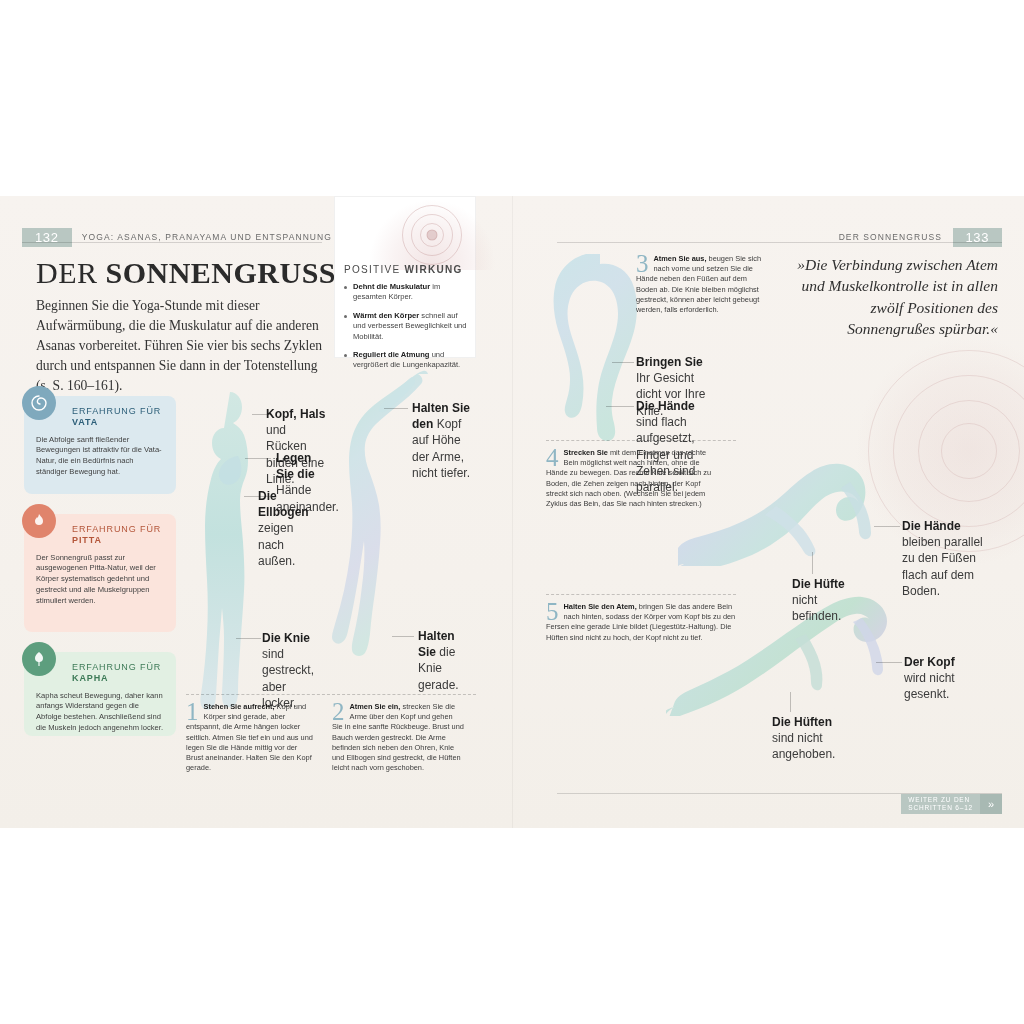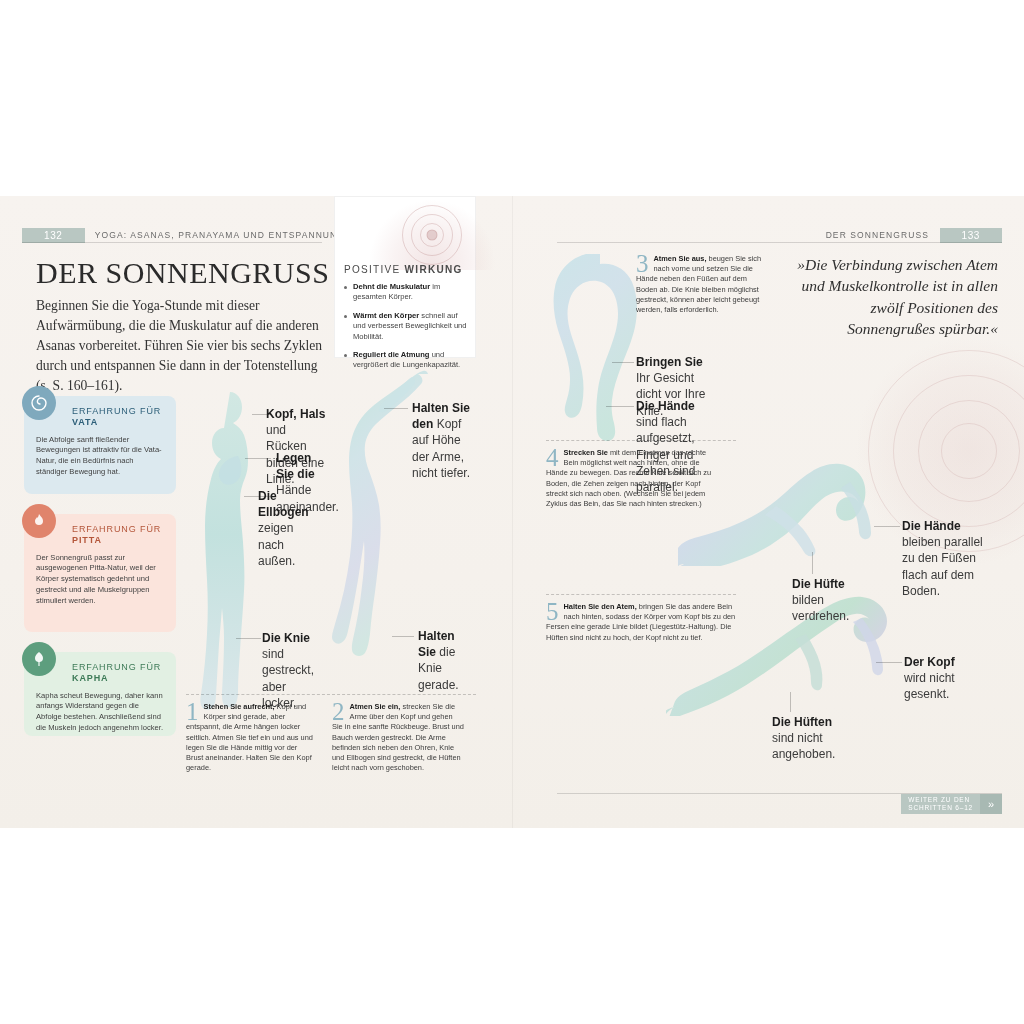--- a/index.html
+++ b/index.html
@@ -36,38 +36,38 @@
     background:radial-gradient(circle, rgba(208,164,164,0.16) 0%, rgba(208,164,164,0.08) 45%, rgba(208,164,164,0) 70%);
   }
   .corner-mandala .ring{position:absolute;left:50%;top:50%;transform:translate(-50%,-50%);border:1px solid rgba(195,150,150,0.25);border-radius:50%;}
 
   
   .run-head{
     position:absolute;top:32px;font-size:8.5px;letter-spacing:1.1px;color:#6a6a6a;
     text-transform:uppercase;
   }
   .folio{
-    display:inline-block;background:#b9c7c2;color:#ffffff;font-size:10px;
-    padding:2px 22px;letter-spacing:.6px;margin-right:7px;vertical-align:middle;
+    display:inline-block;background:#b9c7c2;color:#ffffff;font-size:13px;
+    padding:2px 13px;letter-spacing:.6px;margin-right:7px;vertical-align:middle;
   }
   .folio.right{margin-right:0;margin-left:7px;}
   .run-left{left:22px;}
   .run-right{right:22px;}
   .rule{
     position:absolute;height:1px;background:rgba(0,0,0,0.14);top:46px;
   }
   .rule-left{left:22px;width:300px;}
   .rule-right{right:22px;width:445px;}
 
   h1.title{
     position:absolute;left:36px;top:60px;margin:0;
     font-family:"Liberation Serif", serif;
     font-size:30px;font-weight:400;color:#2b2b2b;letter-spacing:.5px;
   }
-  h1.title b{font-weight:400;text-align:center;}
+  h1.title b{font-weight:700;text-align:center;}
   .intro{
     position:absolute;left:36px;top:100px;width:292px;margin:0;
     font-family:"Liberation Serif", serif;
     font-size:13.6px;line-height:1.47;color:#333;
   }
 
   
   .pw-box{
     position:absolute;left:334px;top:0px;width:140px;height:160px;
     background:#ffffff;border:1px solid rgba(0,0,0,0.06);
@@ -332,21 +332,21 @@
   <div class="callout" style="left:636px;top:202px;width:80px;"><b>Die Hände</b><span> sind flach aufgesetzt, Finger und Zehen sind parallel.</span></div>
   <div class="leader h" style="left:606px;top:210px;width:28px;"></div>
 
   <div class="dashed" style="left:546px;top:244px;width:190px;"></div>
 
   <div class="step" style="left:546px;top:252px;width:175px;">
     <span class="num">4</span><b>Strecken Sie</b><span> mit dem Einatmen das rechte Bein möglichst weit nach hinten, ohne die Hände zu bewegen. Das rechte Knie senkt sich zu Boden, die Zehen zeigen nach hinten, der Kopf streckt sich nach oben. (Wechseln Sie bei jedem Zyklus das Bein, das Sie nach hinten strecken.)</span>
   </div>
   <div class="callout" style="left:902px;top:322px;width:82px;"><b>Die Hände</b><span> bleiben parallel zu den Füßen flach auf dem Boden.</span></div>
   <div class="leader h" style="left:874px;top:330px;width:26px;"></div>
-  <div class="callout" style="left:792px;top:380px;width:62px;"><b>Die Hüfte</b><span> bilden verdrehen.</span></div>
+  <div class="callout" style="left:792px;top:380px;width:62px;"><b>Die Hüfte</b><span> nicht befinden.</span></div>
   <div class="leader v" style="left:812px;top:356px;height:22px;"></div>
 
   <div class="dashed" style="left:546px;top:398px;width:190px;"></div>
 
   <div class="step" style="left:546px;top:406px;width:190px;">
     <span class="num">5</span><b>Halten Sie den Atem,</b><span> bringen Sie das andere Bein nach hinten, sodass der Körper vom Kopf bis zu den Fersen eine gerade Linie bildet (Liegestütz-Haltung). Die Hüften sind nicht zu hoch, der Kopf nicht zu tief.</span>
   </div>
   <div class="callout" style="left:904px;top:458px;width:74px;"><b>Der Kopf</b><span> wird nicht gesenkt.</span></div>
   <div class="leader h" style="left:876px;top:466px;width:26px;"></div>
   <div class="callout" style="left:772px;top:518px;width:68px;"><b>Die Hüften</b><span> sind nicht angehoben.</span></div>

